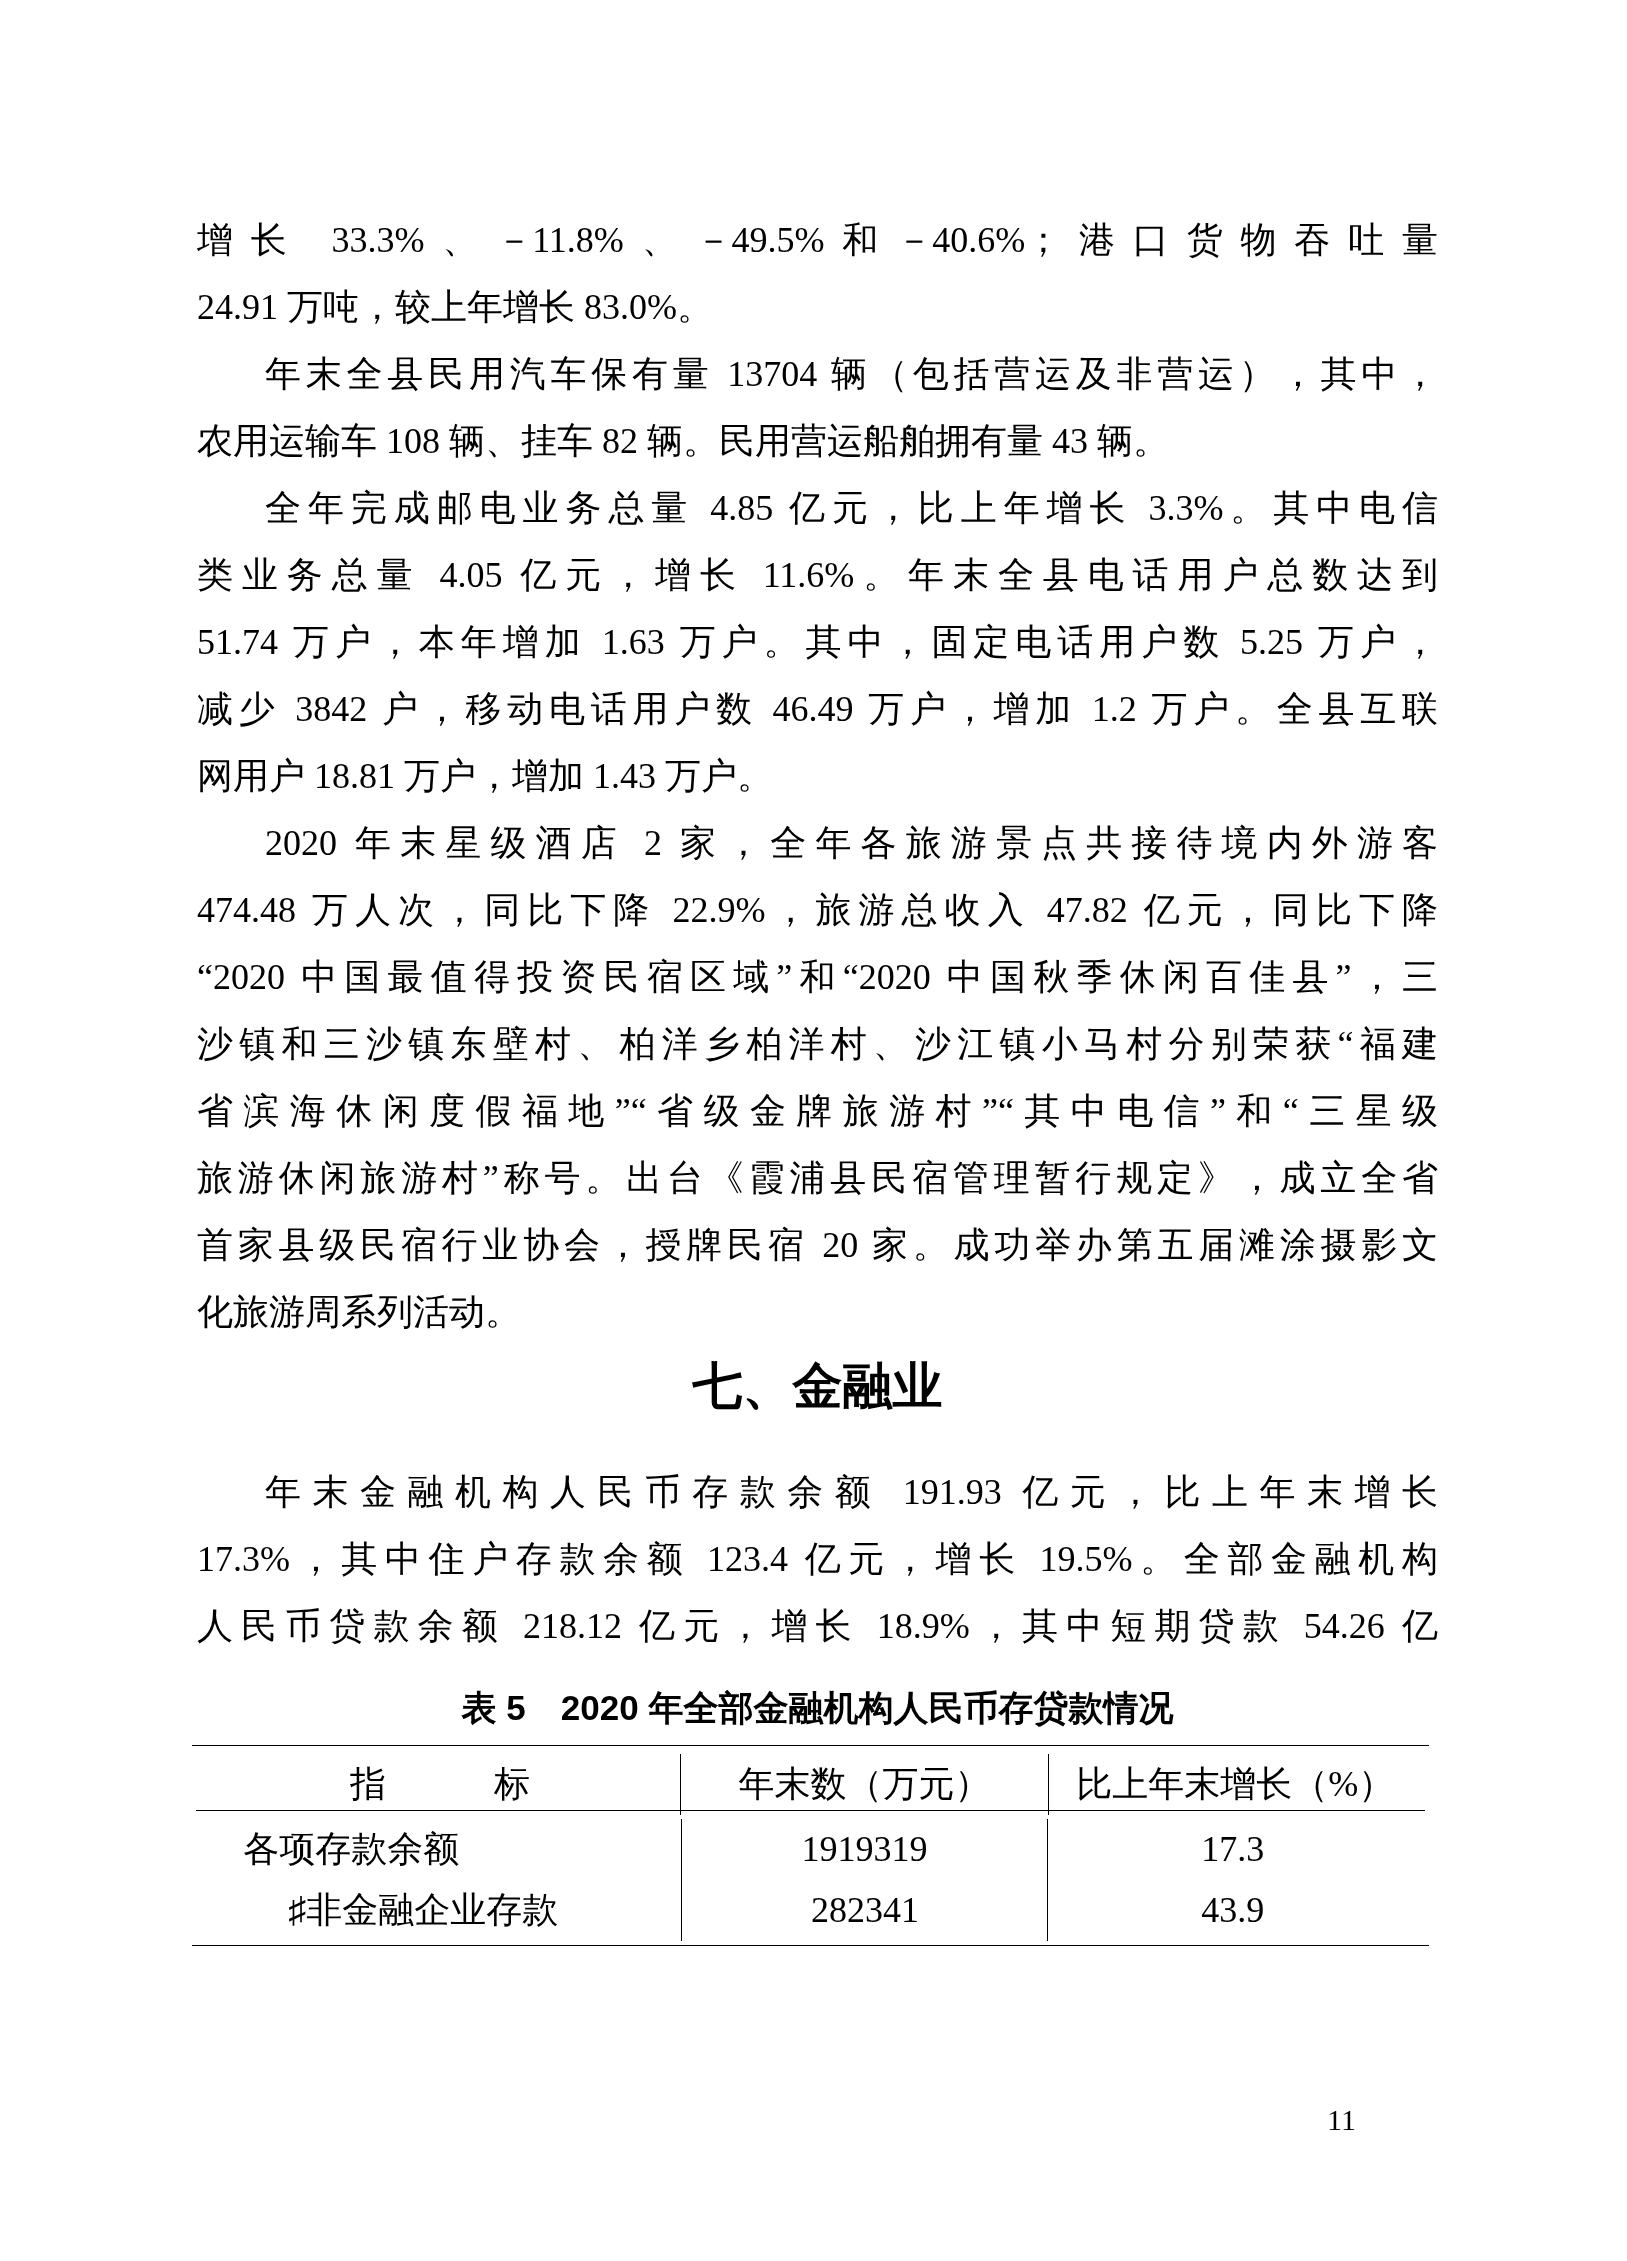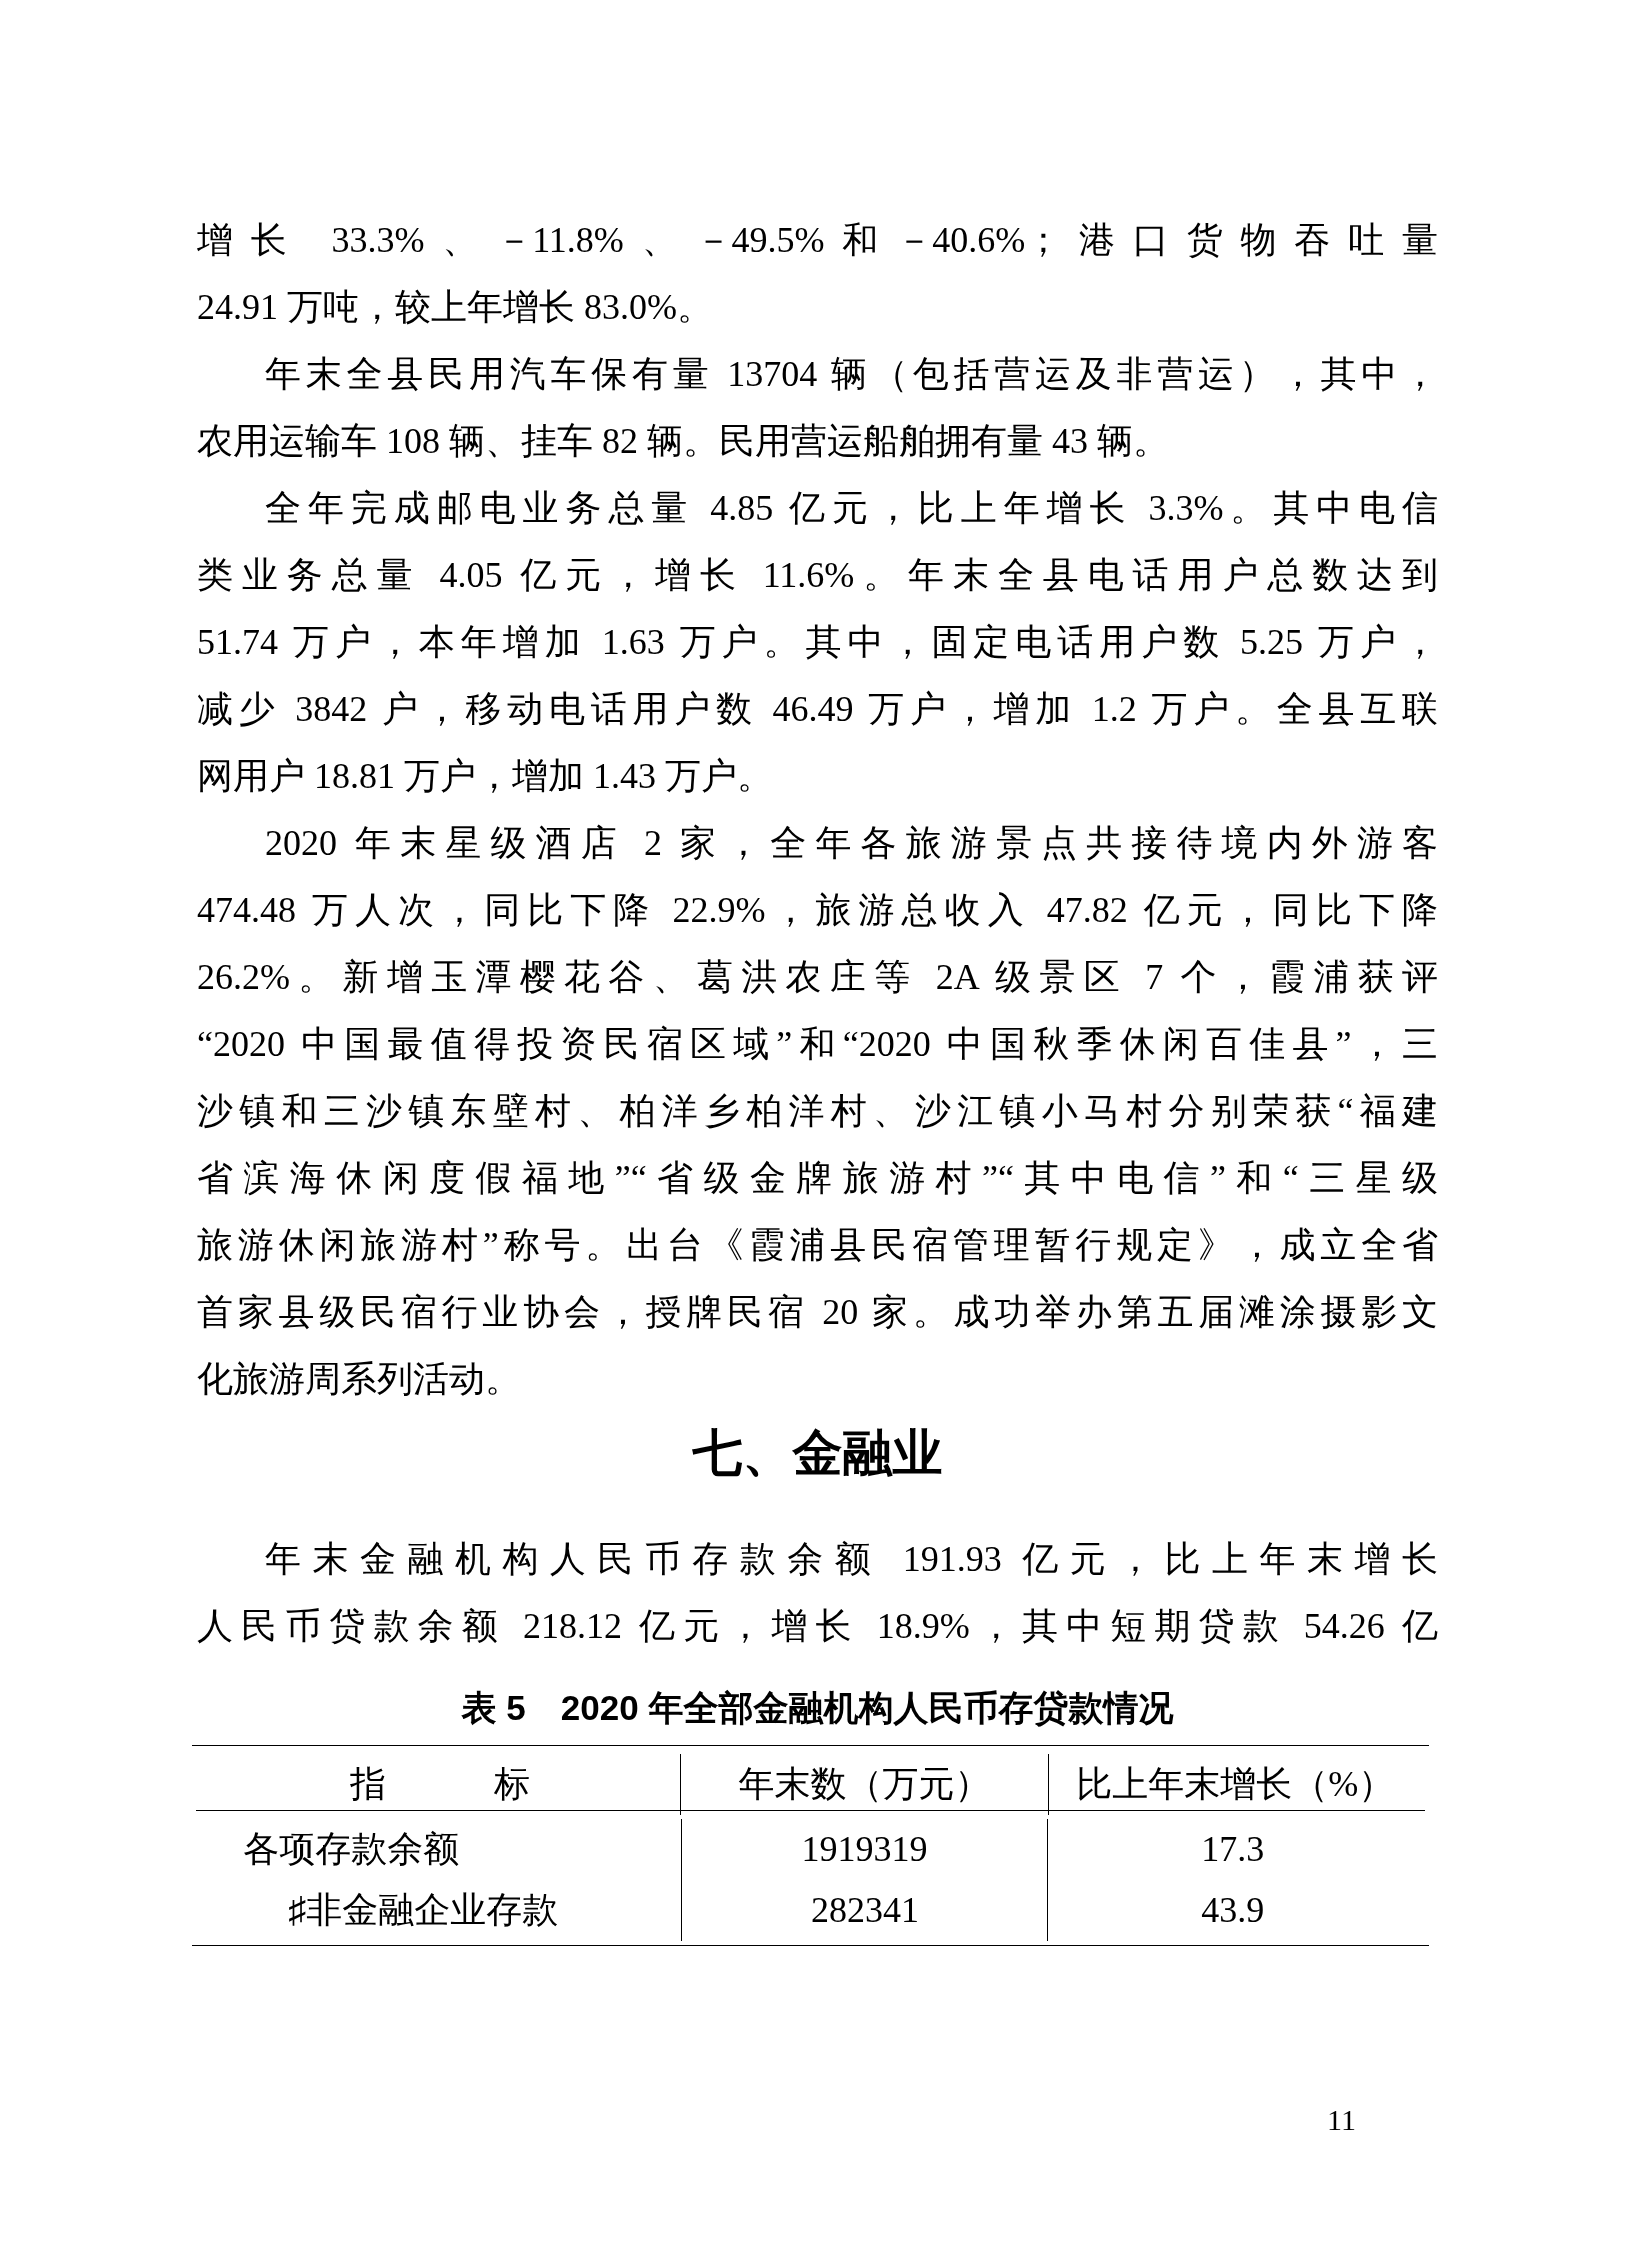--- a/index.html
+++ b/index.html
@@ -69,29 +69,29 @@
         <div class="body-line">24.91 万吨，较上年增长 83.0%。</div>
         <div class="body-line justify indent">年末全县民用汽车保有量 13704 辆（包括营运及非营运），其中，</div>
         <div class="body-line">农用运输车 108 辆、挂车 82 辆。民用营运船舶拥有量 43 辆。</div>
         <div class="body-line justify indent">全年完成邮电业务总量 4.85 亿元，比上年增长 3.3%。其中电信</div>
         <div class="body-line justify">类业务总量 4.05 亿元，增长 11.6%。年末全县电话用户总数达到</div>
         <div class="body-line justify">51.74 万户，本年增加 1.63 万户。其中，固定电话用户数 5.25 万户，</div>
         <div class="body-line justify">减少 3842 户，移动电话用户数 46.49 万户，增加 1.2 万户。全县互联</div>
         <div class="body-line">网用户 18.81 万户，增加 1.43 万户。</div>
         <div class="body-line justify indent">2020 年末星级酒店 2 家，全年各旅游景点共接待境内外游客</div>
         <div class="body-line justify">474.48 万人次，同比下降 22.9%，旅游总收入 47.82 亿元，同比下降</div>
-        <div class="body-line justify">26.2%。新增玉潭樱花谷、葛洪农庄等 2A 级景区 7 个，霞浦获评</div>
         <div class="body-line justify">“2020 中国最值得投资民宿区域”和“2020 中国秋季休闲百佳县”，三</div>
         <div class="body-line justify">沙镇和三沙镇东壁村、柏洋乡柏洋村、沙江镇小马村分别荣获“福建</div>
         <div class="body-line justify">省滨海休闲度假福地”“省级金牌旅游村”“其中电信”和“三星级</div>
         <div class="body-line justify">旅游休闲旅游村”称号。出台《霞浦县民宿管理暂行规定》，成立全省</div>
         <div class="body-line justify">首家县级民宿行业协会，授牌民宿 20 家。成功举办第五届滩涂摄影文</div>
         <div class="body-line">化旅游周系列活动。</div>
         <div class="section-heading">七、金融业</div>
         <div class="body-line justify indent">年末金融机构人民币存款余额 191.93 亿元，比上年末增长</div>
+        <div class="body-line justify">17.3%，其中住户存款余额 123.4 亿元，增长 19.5%。全部金融机构</div>
         <div class="body-line justify">人民币贷款余额 218.12 亿元，增长 18.9%，其中短期贷款 54.26 亿</div>
       </div>
 
     <div class="table-caption">表 5　2020 年全部金融机构人民币存贷款情况</div>
 
     <div class="stats-table">
       <div class="t-row header">
         <div class="t-cell c1">指　　　标</div>
         <div class="t-cell c2">年末数（万元）</div>
         <div class="t-cell c3">比上年末增长（%）</div>

